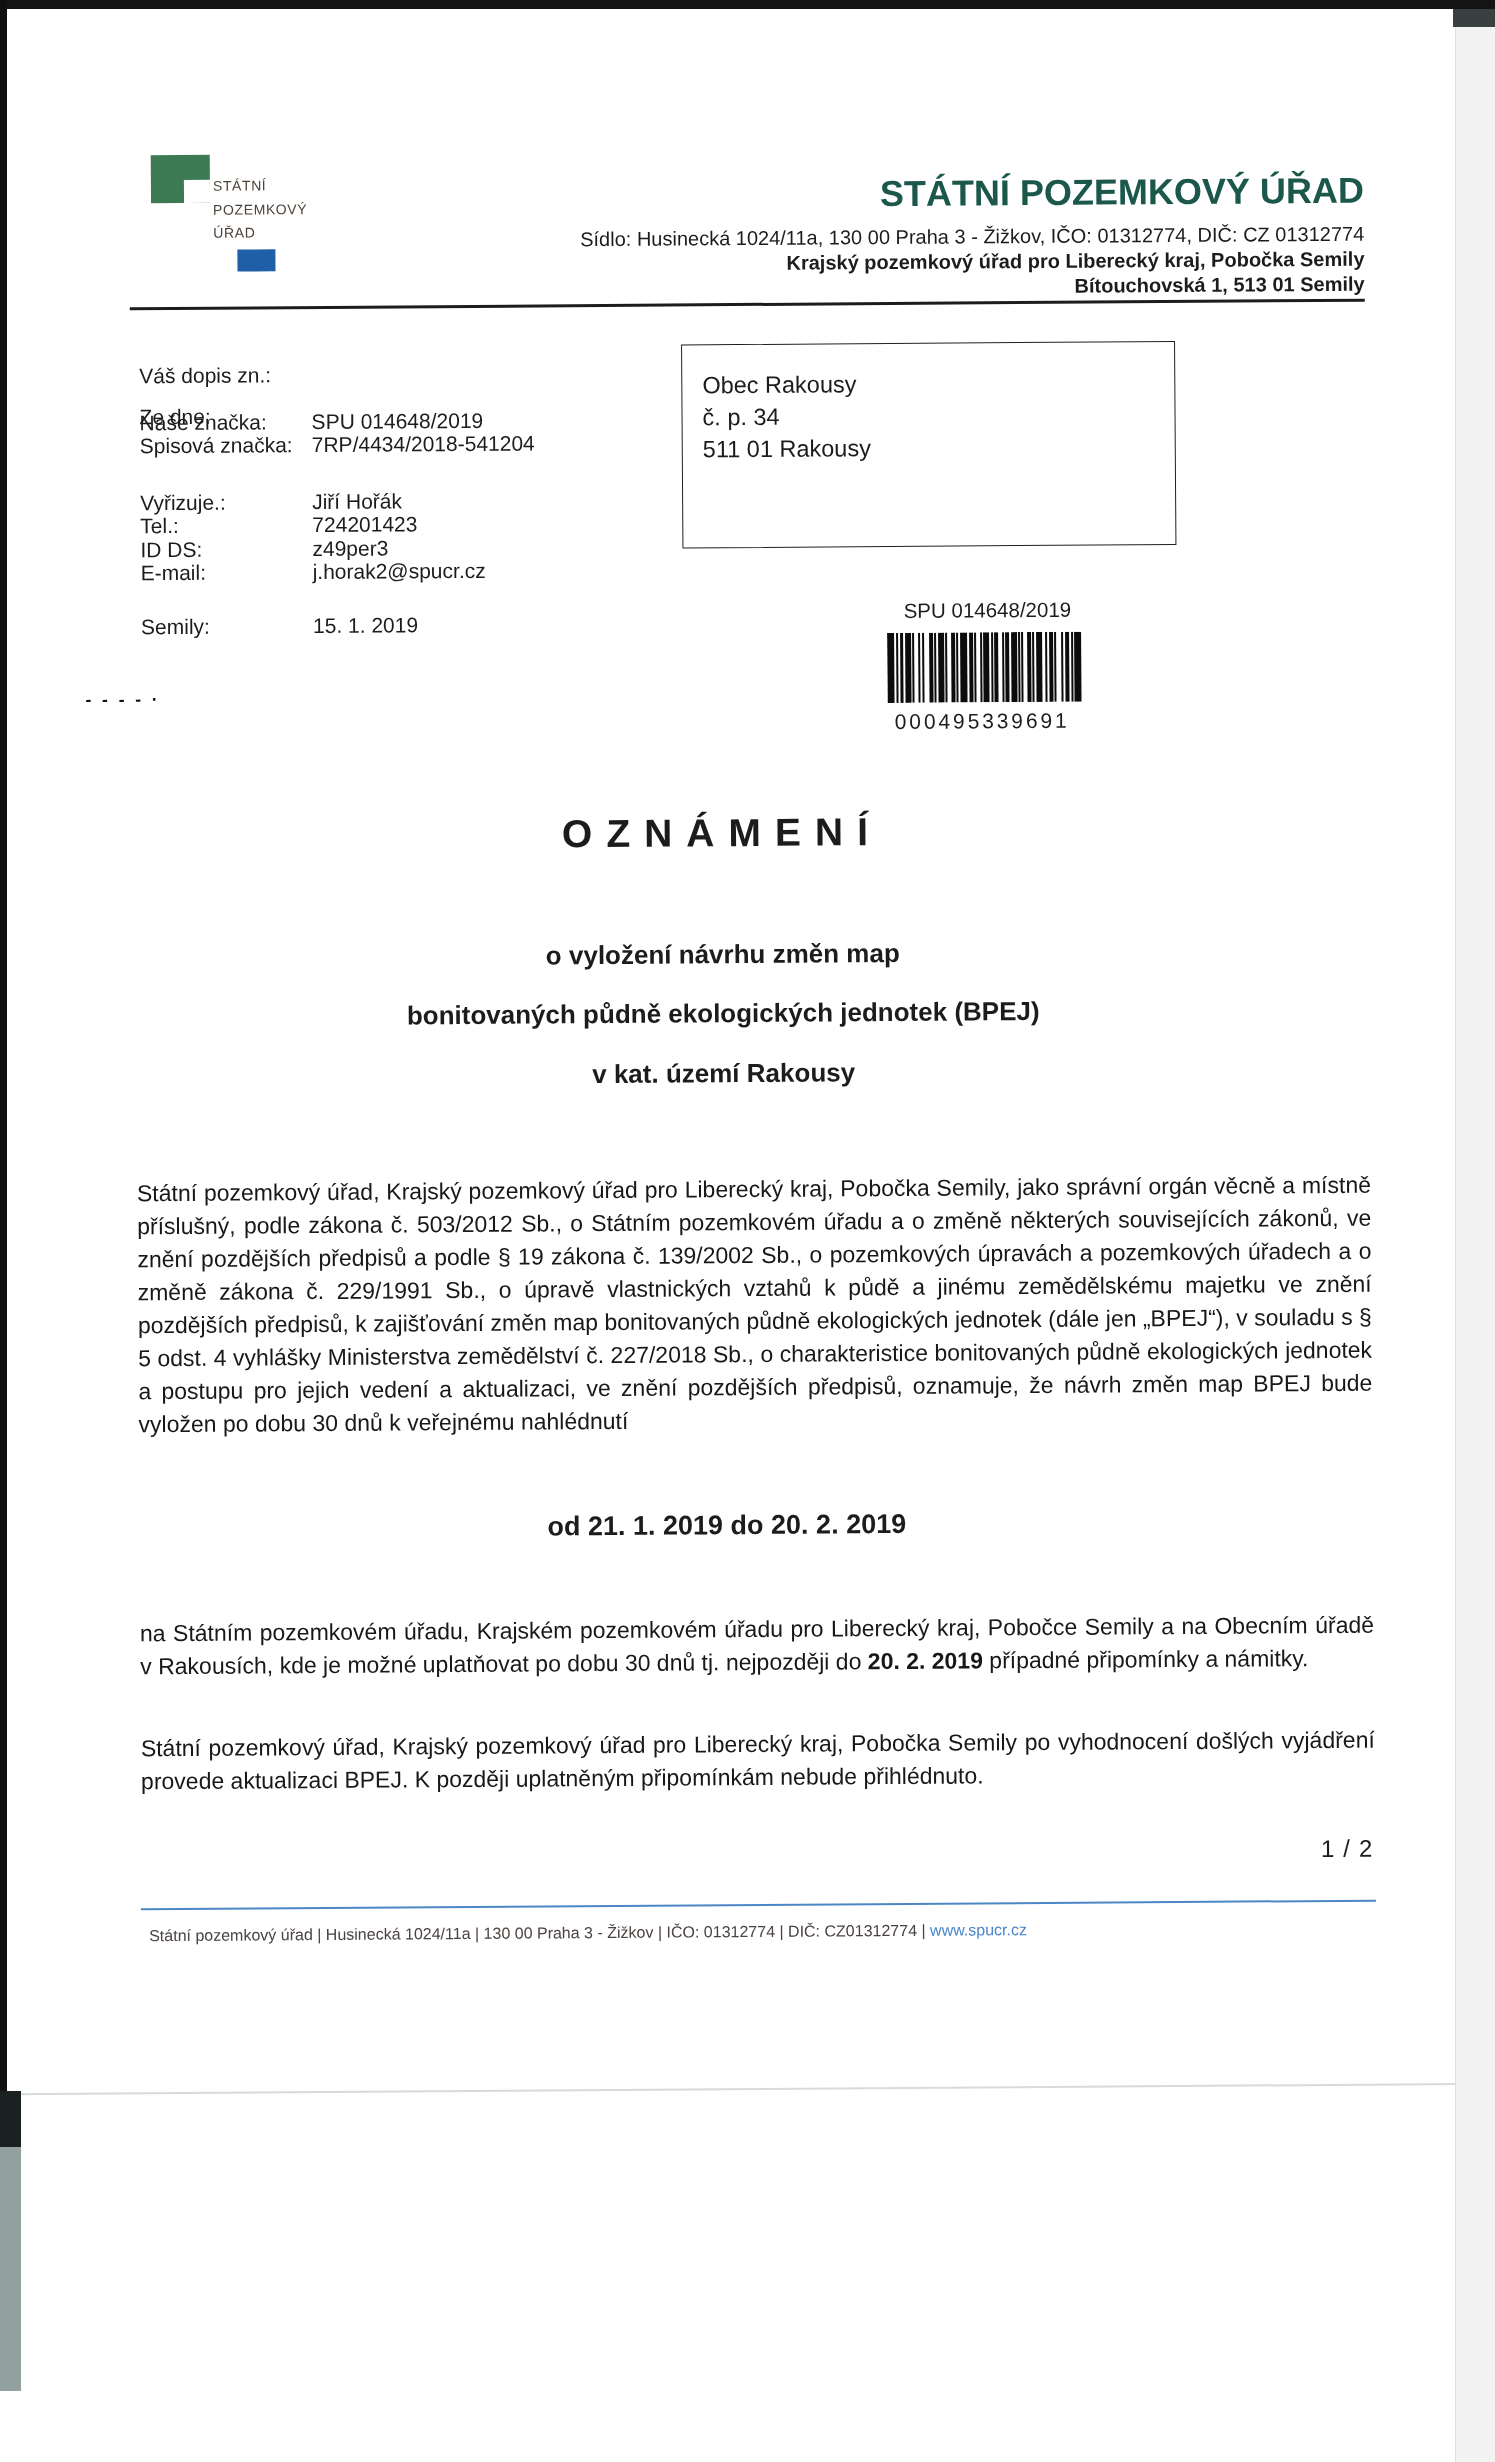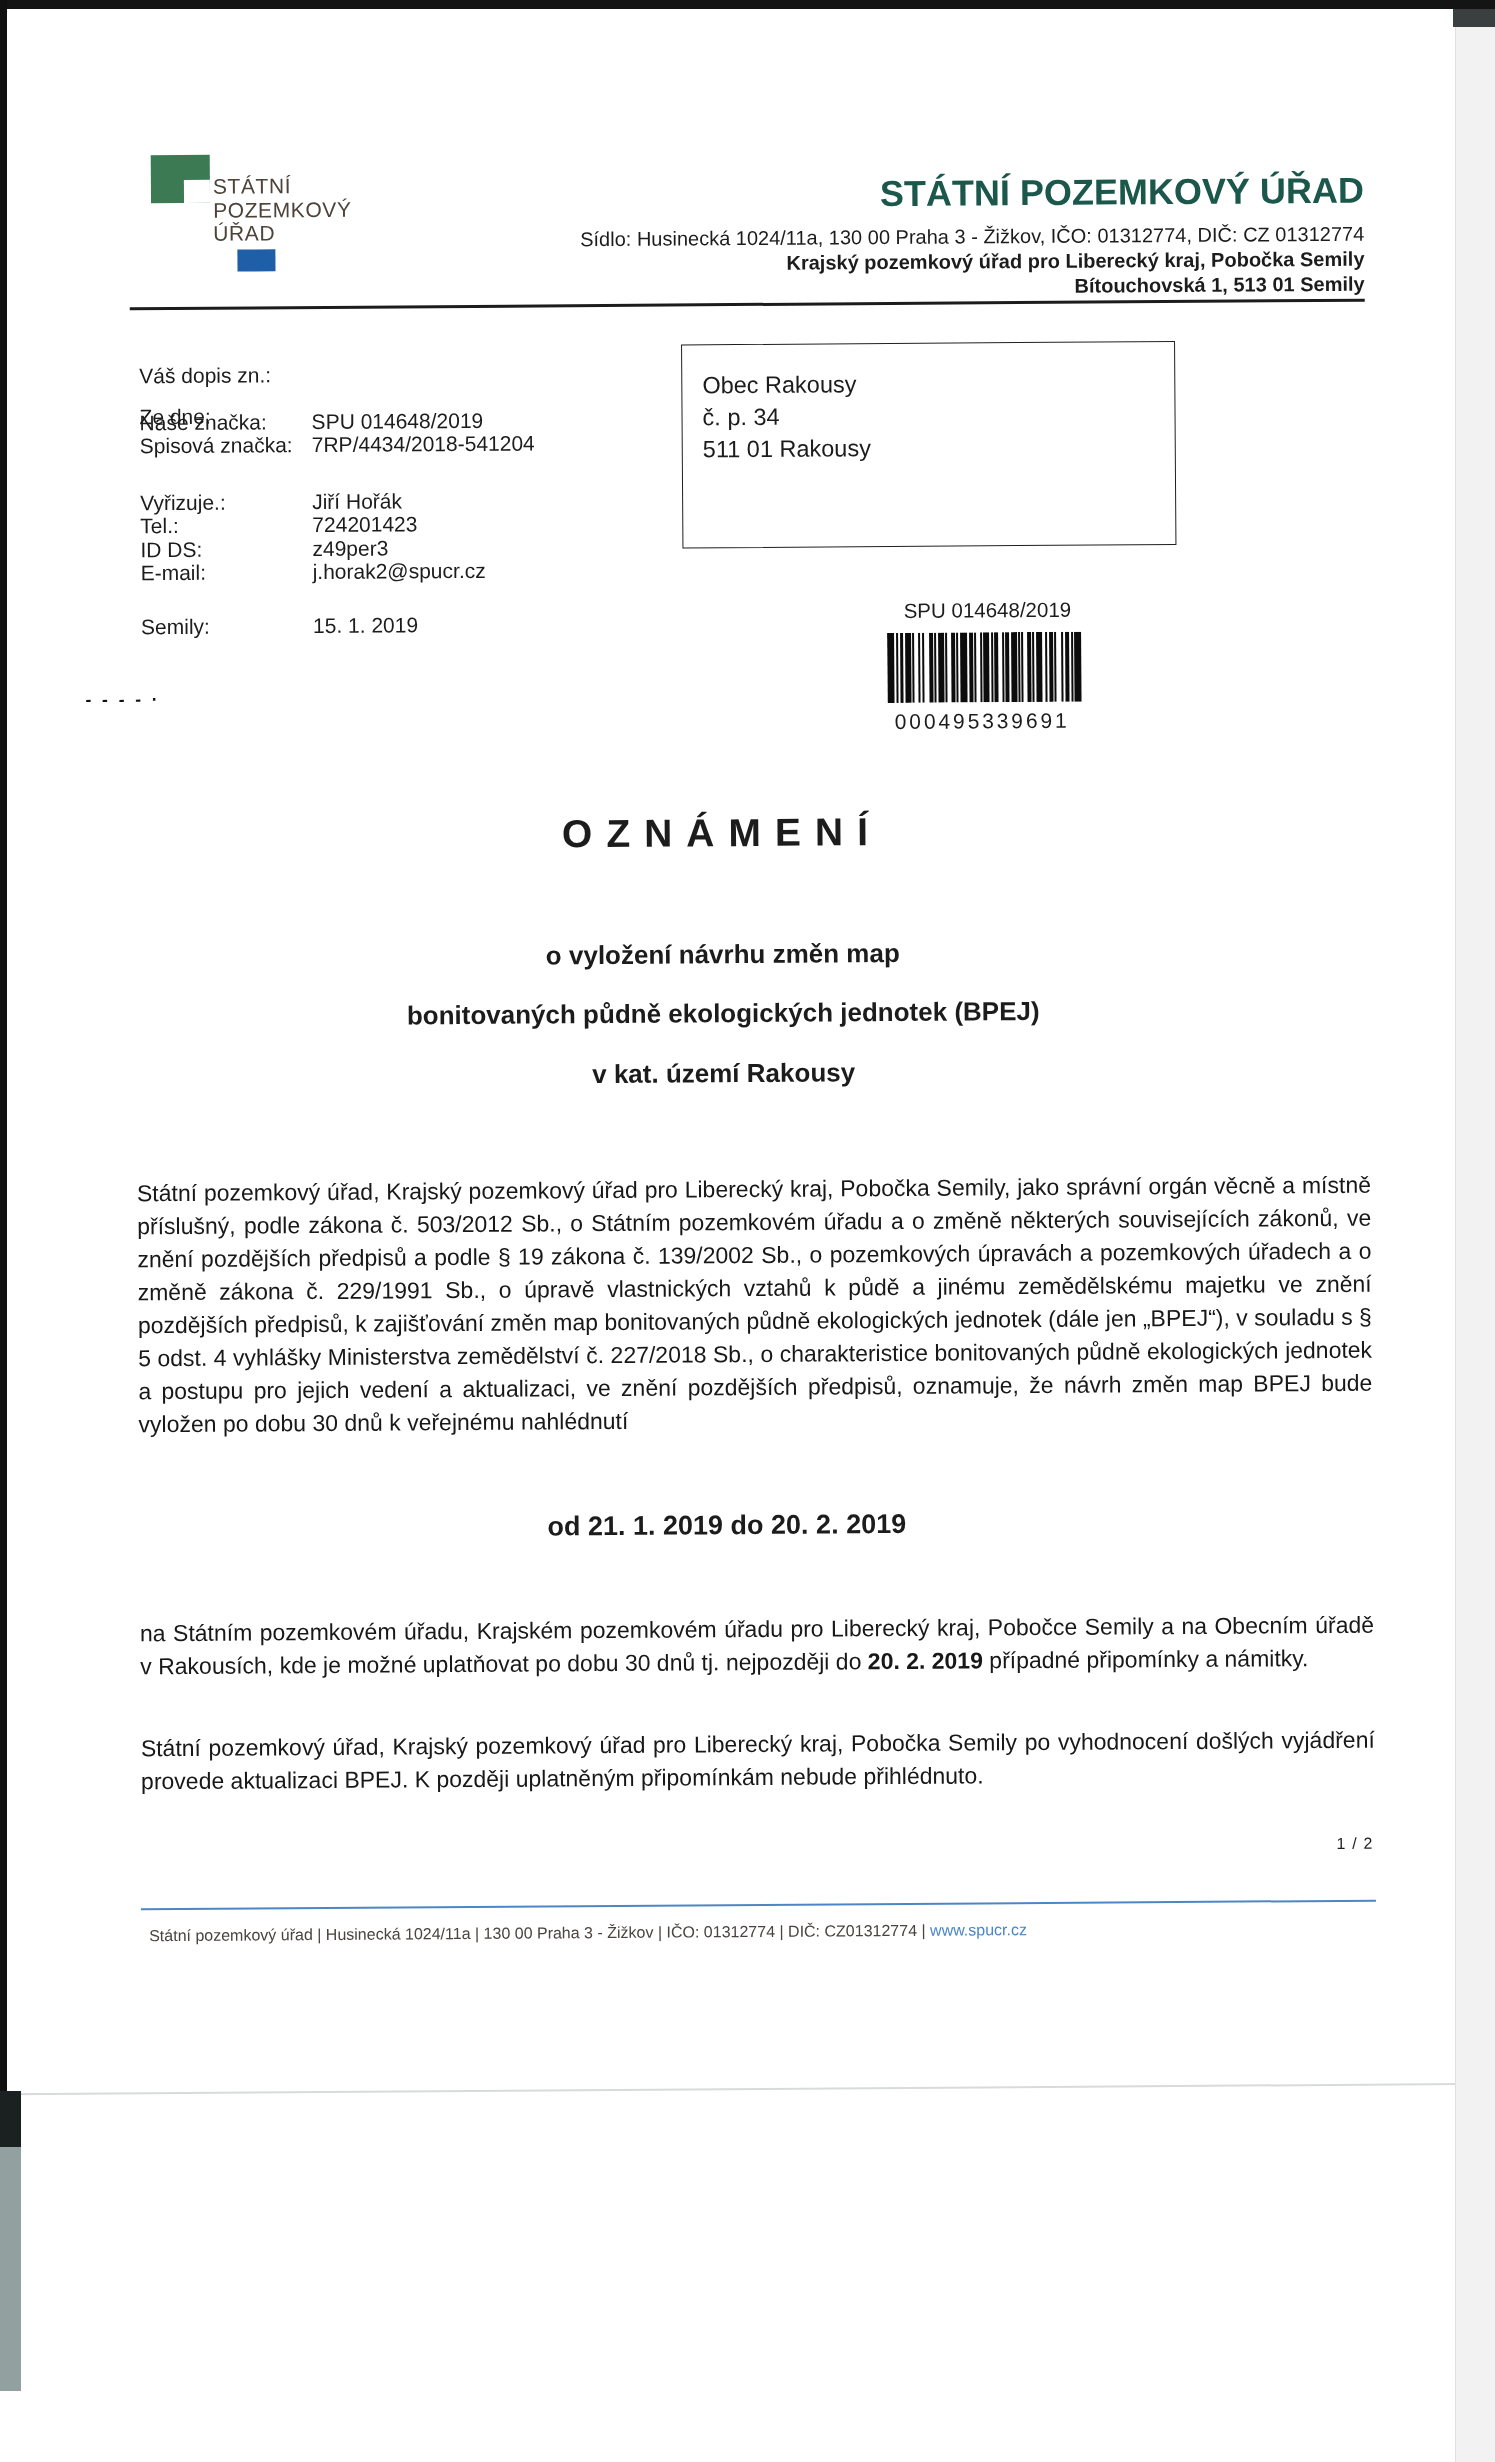--- a/index.html
+++ b/index.html
@@ -19,21 +19,21 @@
   .scan-bl-black { left:0; top:2091px; width:21px; height:56px; background:#1b2121; }
   .scan-bl-gray  { left:0; top:2147px; width:21px; height:244px; background:#93a0a0; }
 
   
   .page-content { left:0; top:0; width:1495px; height:2462px;
     transform:rotate(-0.4deg); transform-origin:748px 1055px; }
 
   
   .logo-green { left:157px; top:151px; width:59px; height:48px; background:#3c7a53; }
   .logo-green::after { content:""; position:absolute; right:0; bottom:0; width:44%; height:48%; background:#fff; }
-  .logo-text { left:219px; top:171px; font-size:21px; line-height:23.5px; color:#4c433a; letter-spacing:0.6px; }
+  .logo-text { left:219px; top:171px; font-size:14px; line-height:23.5px; color:#4c433a; letter-spacing:0.6px; }
   .logo-blue { left:243px; top:246px; width:38px; height:22px; background:#1e5fa8; }
 
   .org-name { right:125px; top:174px; font-size:36px; font-weight:bold; color:#1b584b; letter-spacing:0px; white-space:nowrap; }
   .hdr-line1 { right:125px; top:227px; font-size:20px; white-space:nowrap; }
   .hdr-line2 { right:125px; top:252px; font-size:20px; font-weight:bold; white-space:nowrap; }
   .hdr-line3 { right:125px; top:277px; font-size:20px; font-weight:bold; white-space:nowrap; }
   .hdr-rule  { left:135px; top:303px; width:1235px; height:2.9px; background:#1c1c1c; }
 
   
   .meta-row { left:144px; font-size:21px; white-space:nowrap; }
@@ -57,21 +57,21 @@
   .sub1 { top:939px; font-size:26px; font-weight:bold; }
   .sub2 { top:998px; font-size:26px; font-weight:bold; }
   .sub3 { top:1058px; font-size:26px; font-weight:bold; }
 
   .para { left:136px; width:1234px; font-size:23px; line-height:33px; text-align:justify; color:#181818; }
   .p1 { top:1173px; }
   .date-line { top:1510px; font-size:27px; font-weight:bold; }
   .p2 { top:1613px; }
   .p3 { top:1728px; }
 
-  .page-num { right:127px; top:1839px; font-size:16px; letter-spacing:1.2px; }
+  .page-num { right:127px; top:1839px; font-size:24px; letter-spacing:1.2px; }
   .footer-rule { left:135px; top:1904px; width:1235px; height:2.3px; background:#4d86c4; }
   .footer-text { left:143px; top:1923px; font-size:16px; color:#4a4340; white-space:nowrap; }
   .footer-text .link { color:#4a86c8;text-align:right; }
 </style>
 </head>
 <body>
 
 <div class="abs page-content">
 
   <div class="abs logo-green"></div>

